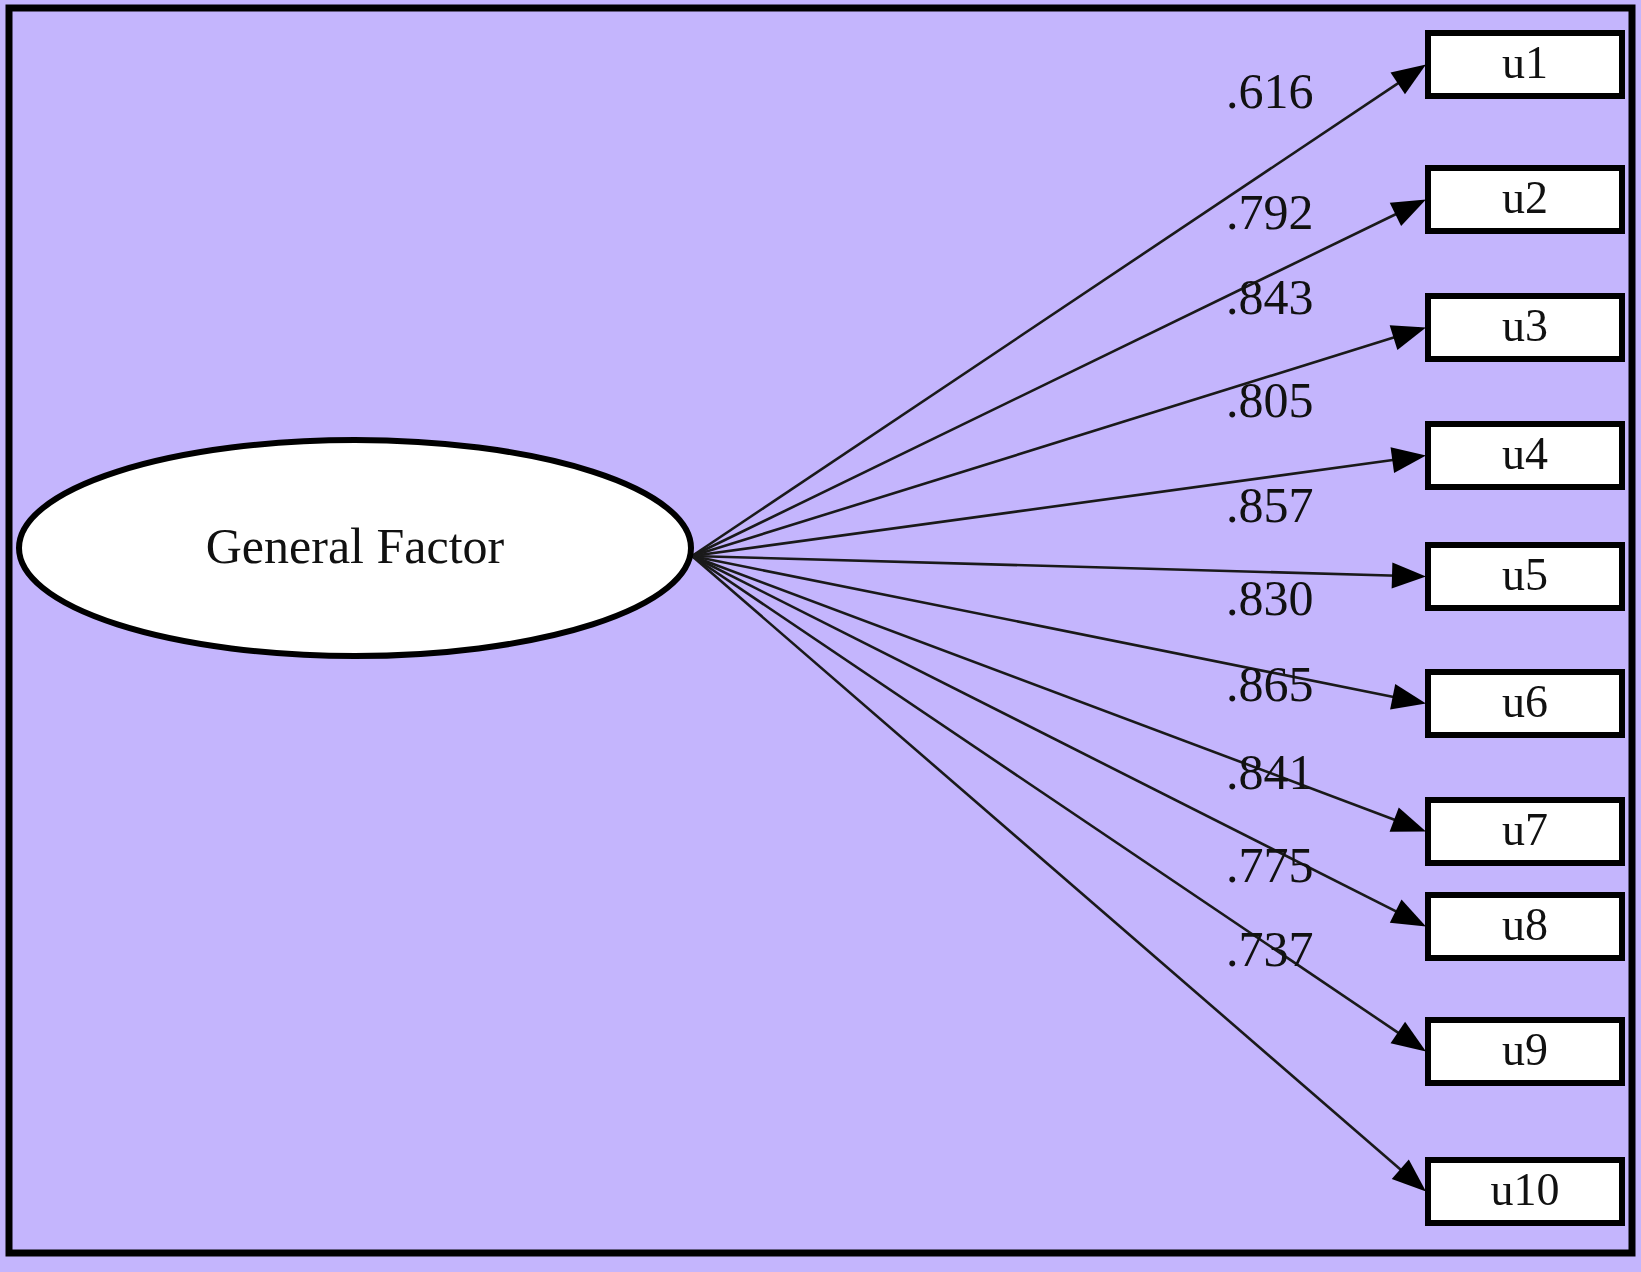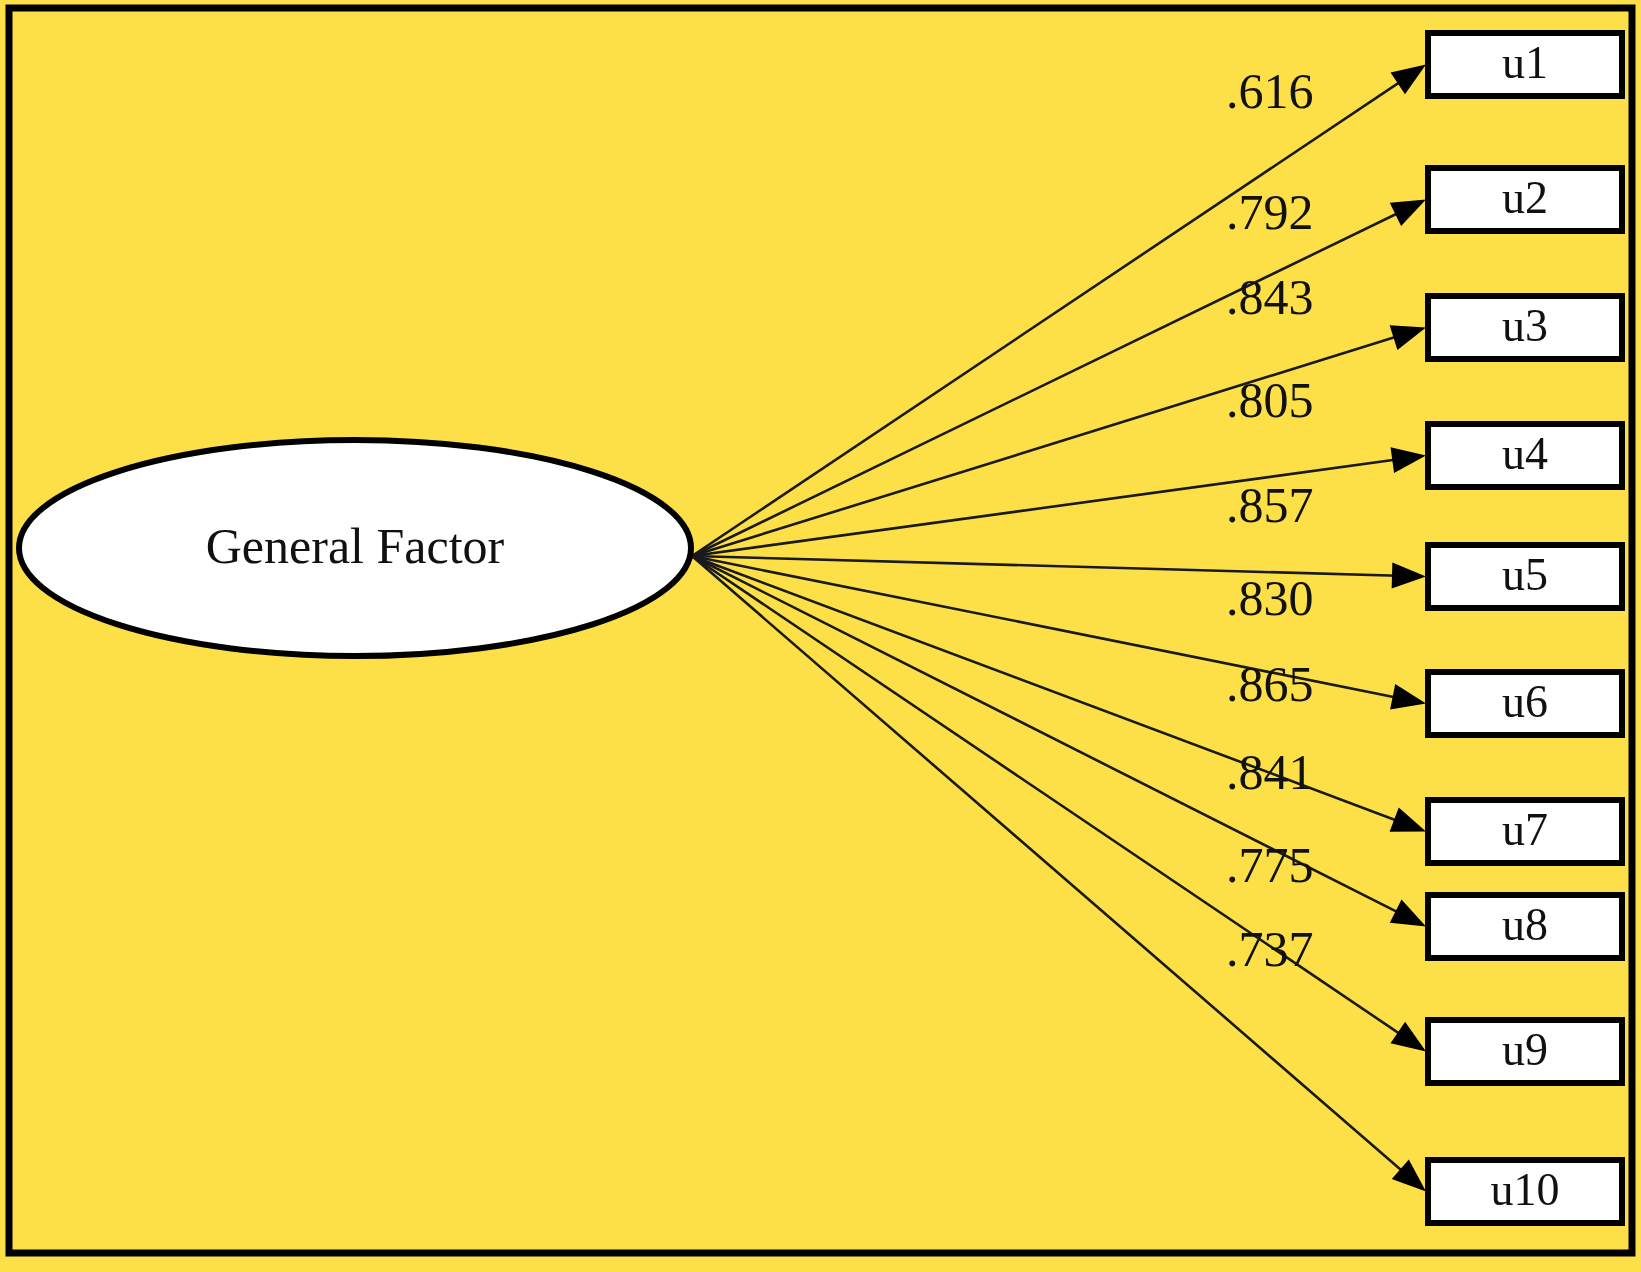--- a/index.html
+++ b/index.html
@@ -7,21 +7,21 @@
     padding: 0;
     background: #ffffff;
   }
   body {
     font-family: "Liberation Serif", "DejaVu Serif", serif;
   }
   #page {
     position: relative;
     width: 1641px;
     height: 1272px;
-    background: #fde047;
+    background: #c4b5fd;
     overflow: hidden;
     text-decoration: underline;
   }
   #diagram-svg {
     display: block;
     width: 1641px;
     height: 1272px;
   }
   .frame-rect {
     fill: none;

